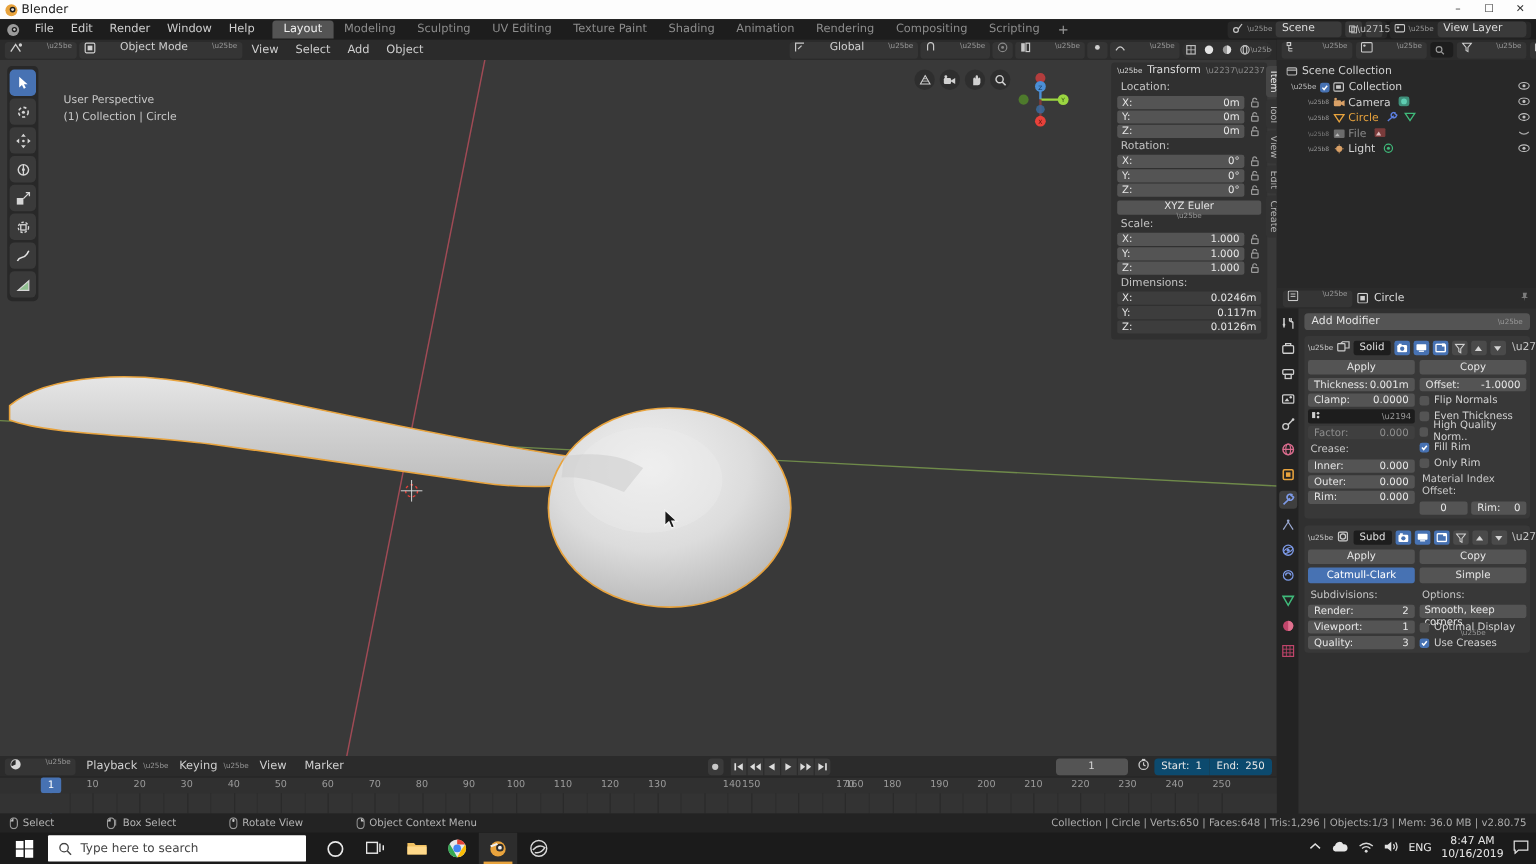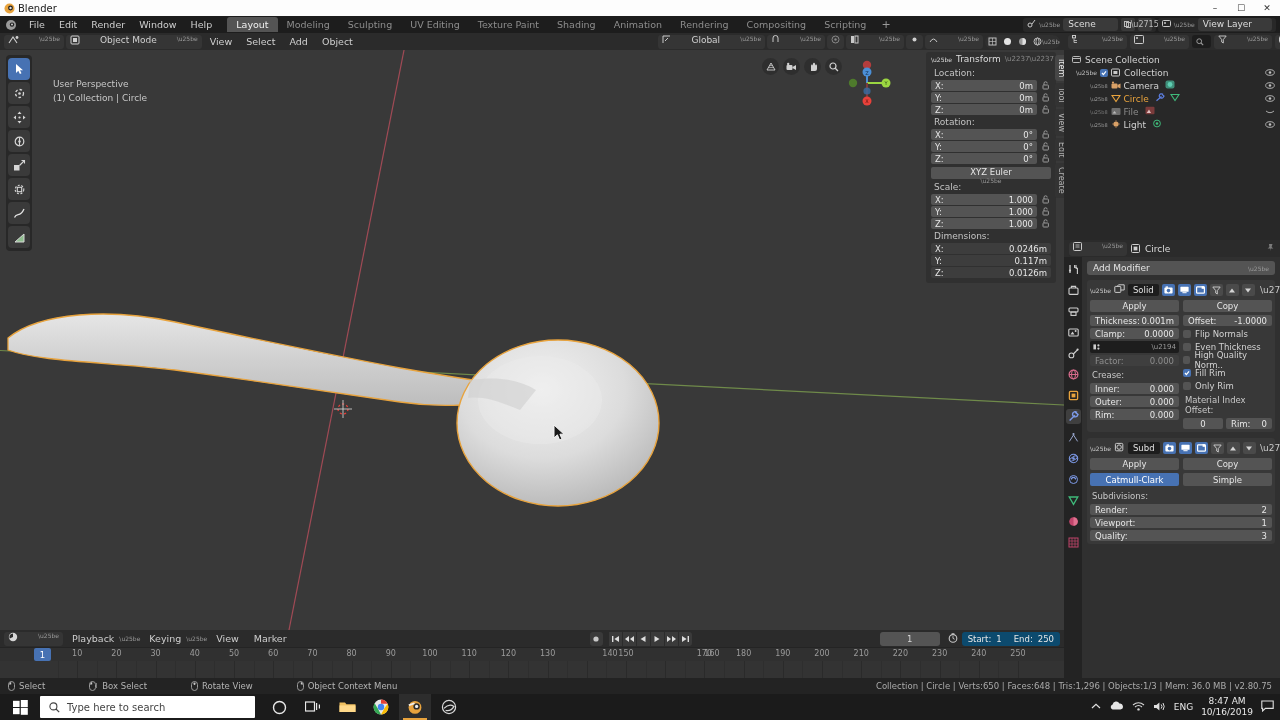--- a/index.html
+++ b/index.html
@@ -1149,20 +1149,39 @@
               <span>Render:</span>
               <span>2</span>
             </div>
             <div class="fld">
               <span>Viewport:</span>
               <span>1</span>
             </div>
             <div class="fld">
               <span>Quality:</span>
               <span>3</span>
+            </div>
+          </div>
+          <div class="mod-col">
+            <div class="sub-lbl">Options:</div>
+            <div class="np-select" style="margin:0;height:11px;">
+              <span>Smooth, keep corners</span>
+              <span class="chev">\u25be</span>
+            </div>
+            <div class="chk-row">
+              <span class="chk"></span>
+              <span>Optimal Display</span>
+            </div>
+            <div class="chk-row">
+              <span class="chk on">
+                <svg width="6" height="6" viewBox="0 0 6 6">
+                    <path d="M1 3 L2.4 4.6 L5 1.4" stroke="#fff" stroke-width="1.3" fill="none"></path>
+                  </svg>
+              </span>
+              <span>Use Creases</span>
             </div>
           </div>
         </div>
       </div>
 
     </div>
   </div>
 
   <div class="timeline">
     <div class="tl-header">

